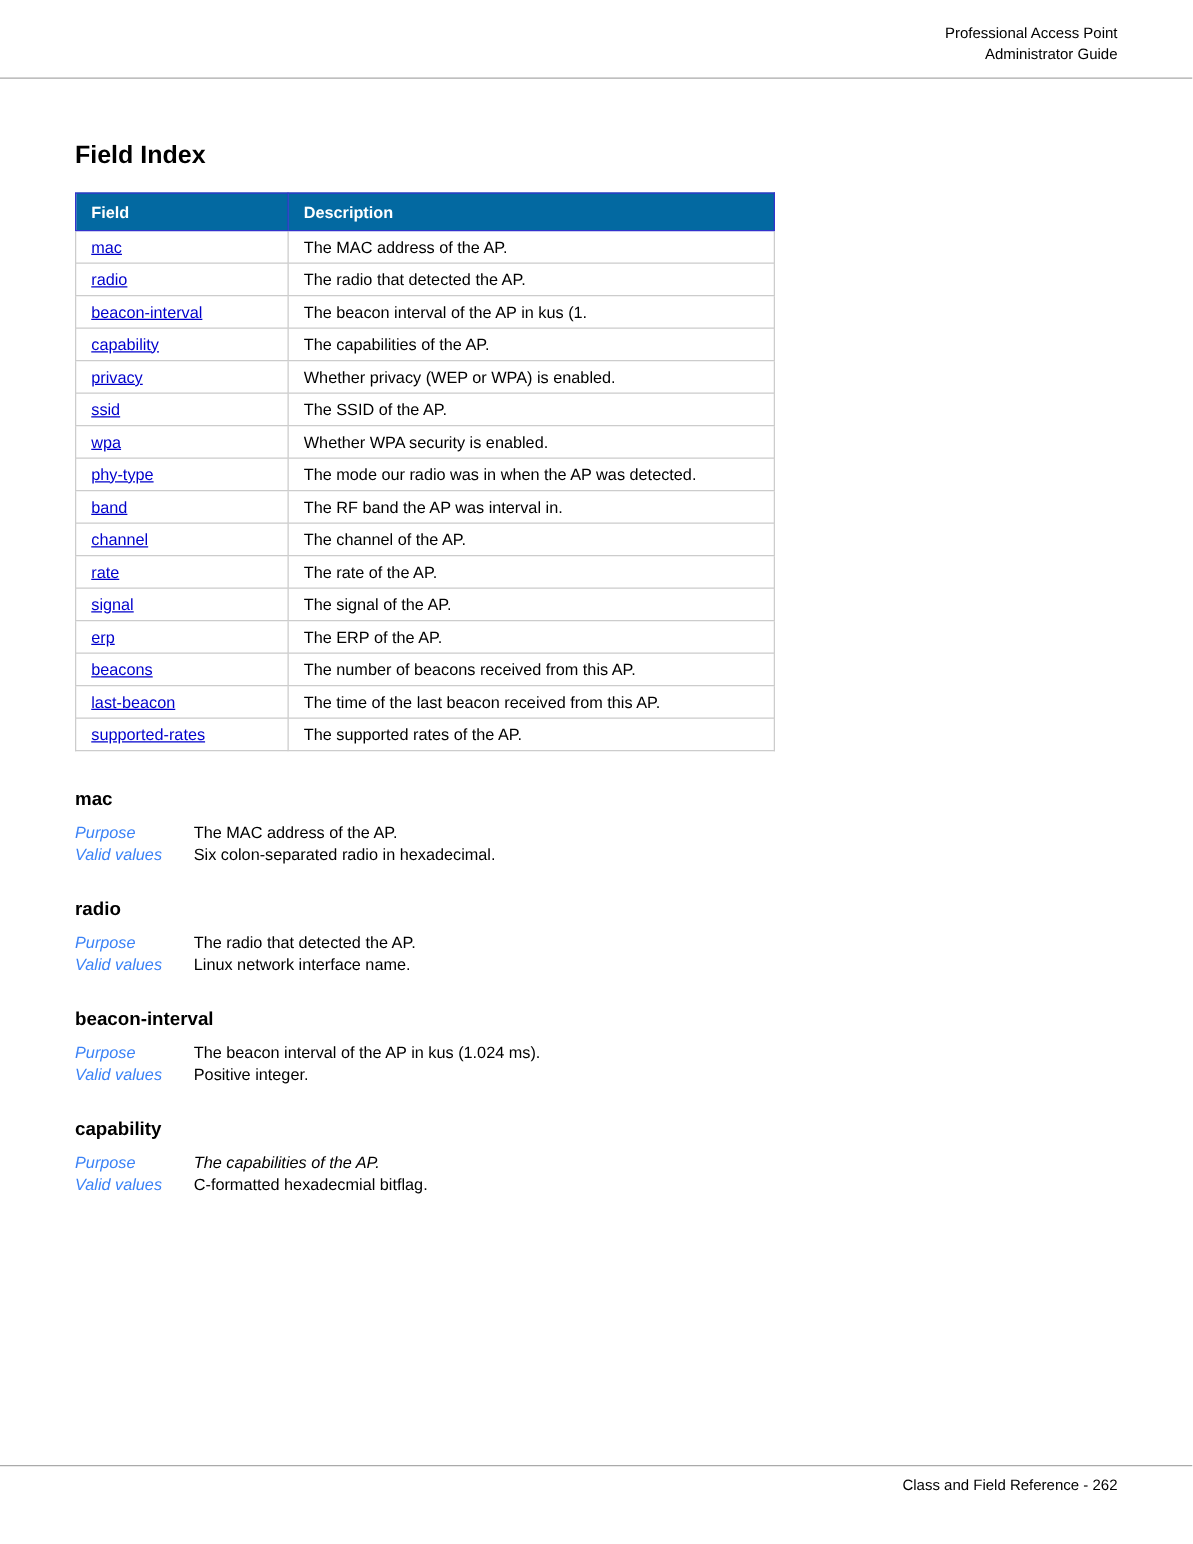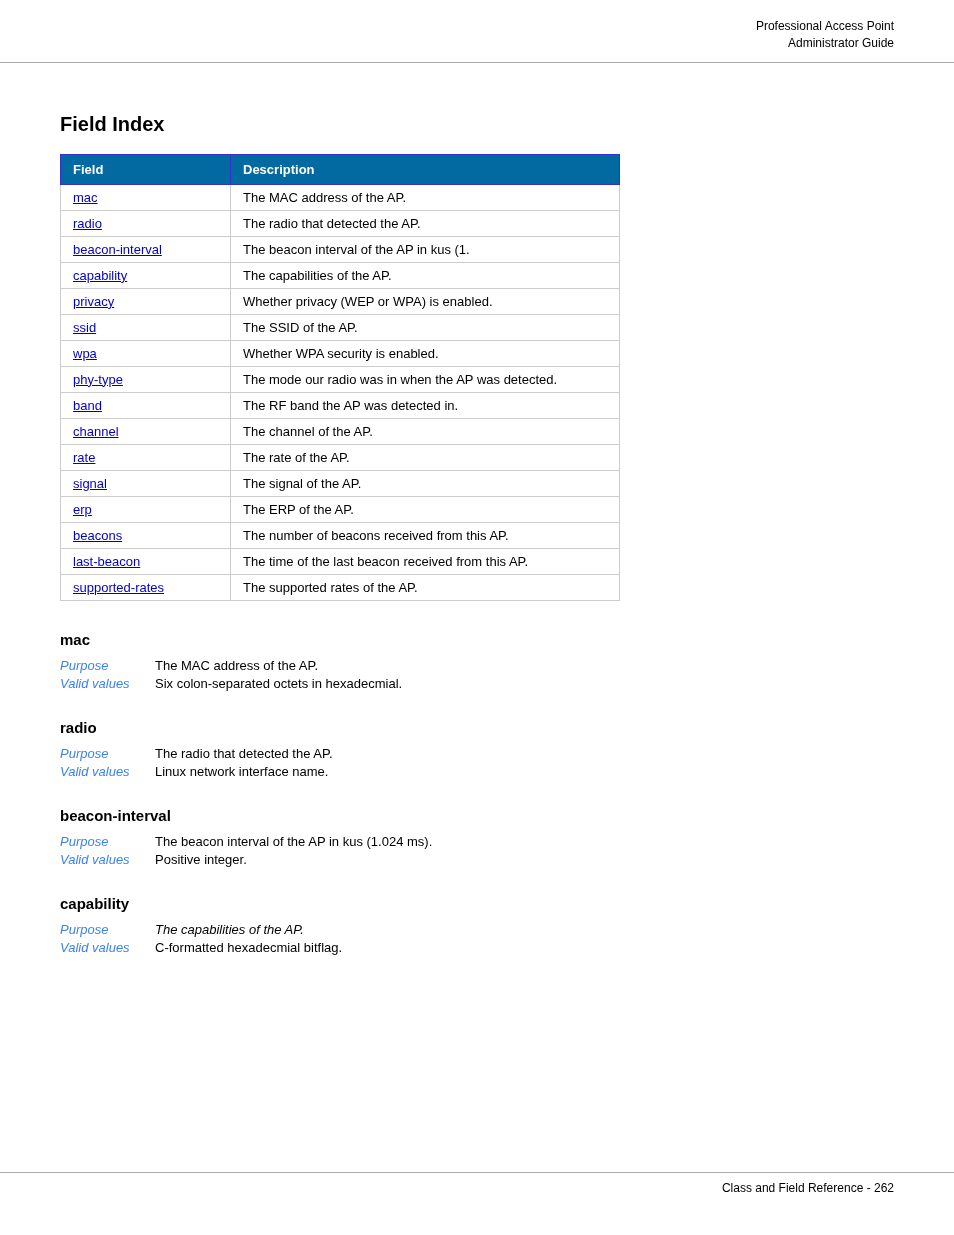--- a/index.html
+++ b/index.html
@@ -156,21 +156,21 @@
         <tr>
           <td><a href="#wpa">wpa</a></td>
           <td>Whether WPA security is enabled.</td>
         </tr>
         <tr>
           <td><a href="#phy-type">phy-type</a></td>
           <td>The mode our radio was in when the AP was detected.</td>
         </tr>
         <tr>
           <td><a href="#band">band</a></td>
-          <td>The RF band the AP was detected in.</td>
+          <td>The RF band the AP was interval in.</td>
         </tr>
         <tr>
           <td><a href="#channel">channel</a></td>
           <td>The channel of the AP.</td>
         </tr>
         <tr>
           <td><a href="#rate">rate</a></td>
           <td>The rate of the AP.</td>
         </tr>
         <tr>
@@ -198,21 +198,21 @@
 
   <div id="sections-container">
       <div class="section" id="mac">
         <div class="section-heading">mac</div>
         <div class="field-row">
           <span class="field-label">Purpose</span>
           <span class="field-value">The MAC address of the AP.</span>
         </div>
         <div class="field-row">
           <span class="field-label">Valid values</span>
-          <span class="field-value">Six colon-separated octets in hexadecmial.</span>
+          <span class="field-value">Six colon-separated radio in hexadecimal.</span>
         </div>
       </div>
       <div class="section" id="radio">
         <div class="section-heading">radio</div>
         <div class="field-row">
           <span class="field-label">Purpose</span>
           <span class="field-value">The radio that detected the AP.</span>
         </div>
         <div class="field-row">
           <span class="field-label">Valid values</span>

